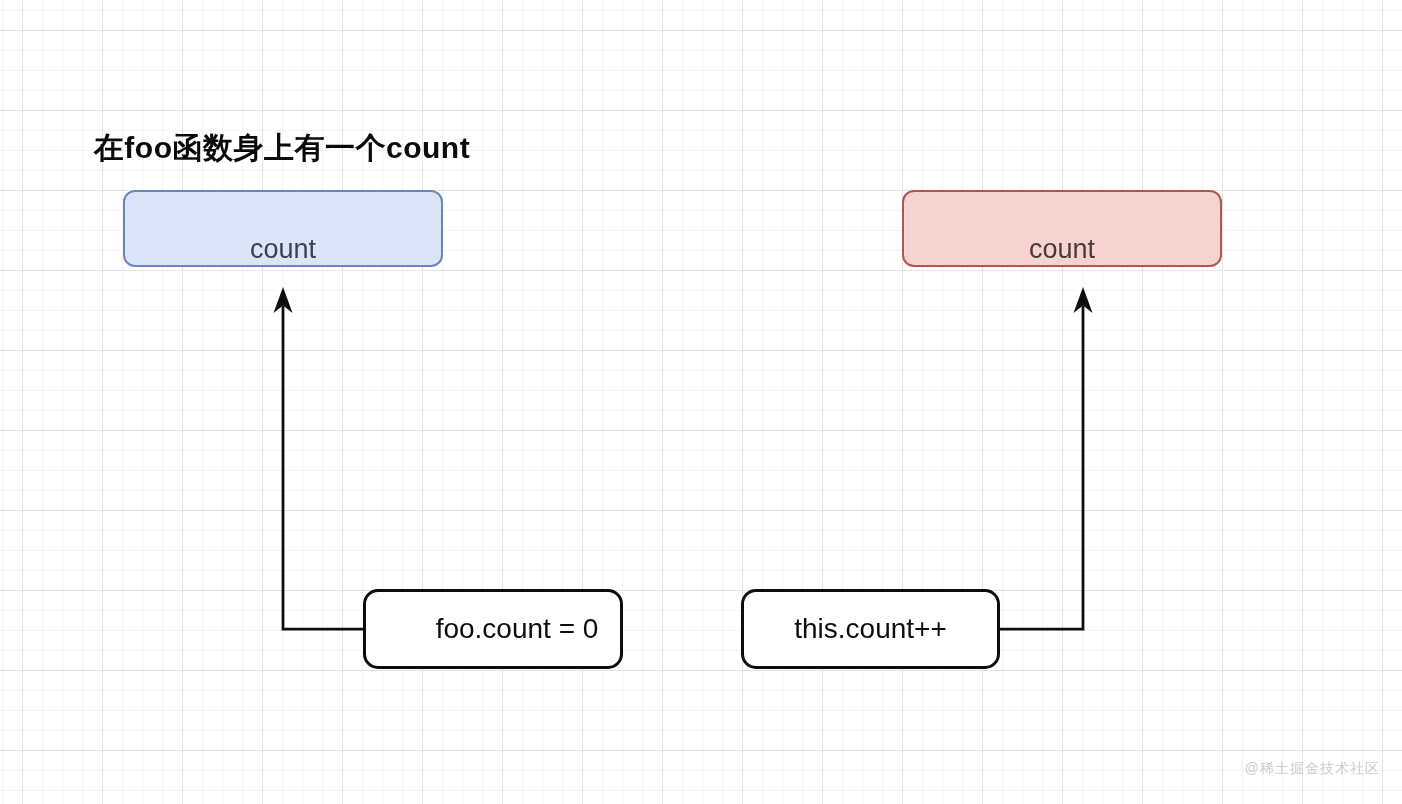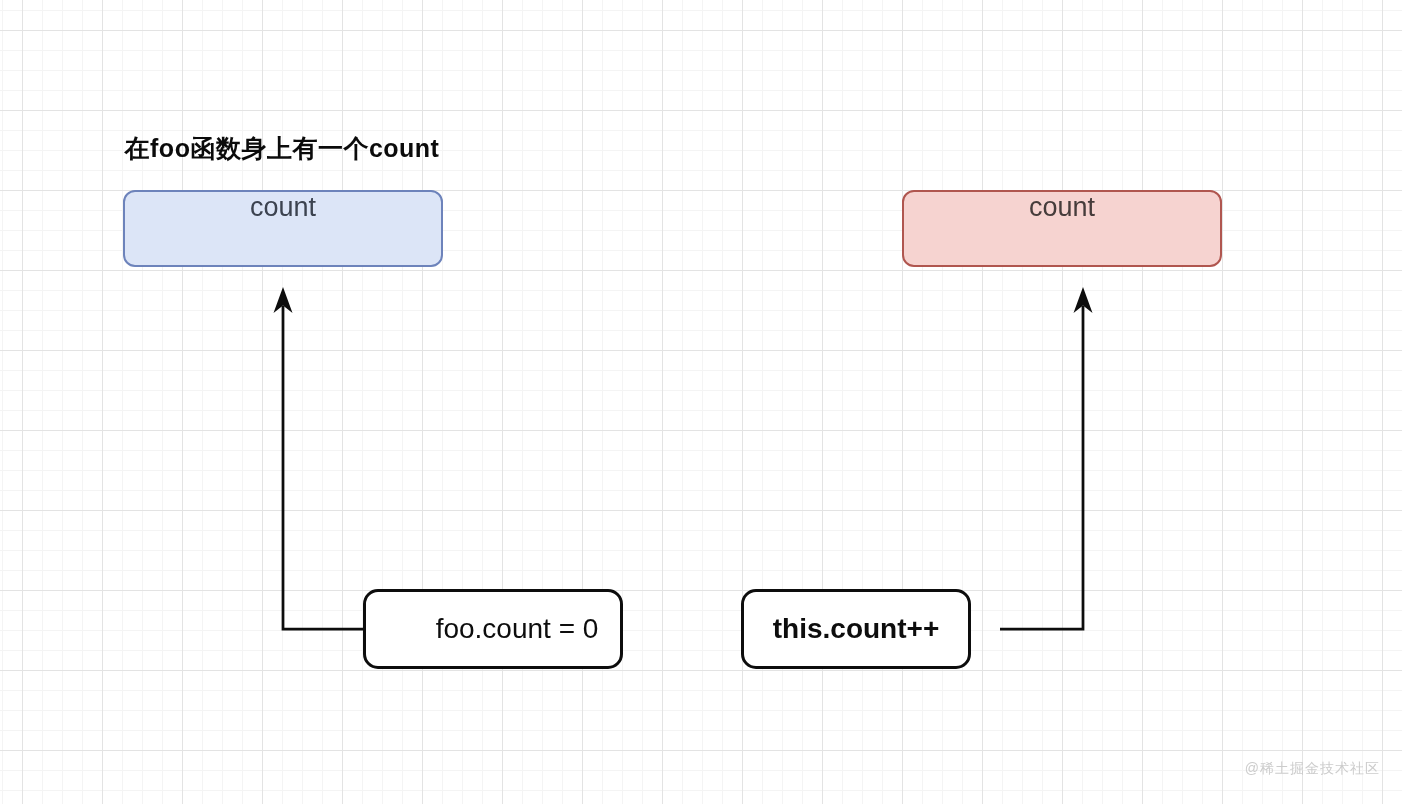--- a/index.html
+++ b/index.html
@@ -20,59 +20,59 @@
       linear-gradient(to bottom, #f4f4f4 1px, transparent 1px);
     background-size: 80px 80px, 80px 80px, 20px 20px, 20px 20px;
     background-position: 22px 30px, 22px 30px, 2px 10px, 2px 10px;
   }
   .heading {
     position: absolute;
     top: 128px;
     height: 40px;
     line-height: 40px;
     text-align: center;
-    font-size: 25px;
+    font-size: 30px;
     font-weight: 600;
     color: #0b0b0b;
     letter-spacing: 0.5px;
     white-space: nowrap;
   }
   .heading.left  { left: 82px;  width: 400px; }
   .heading.right { left: 762px; width: 610px; }
   .node {
     position: absolute;
     top: 190px;
     width: 320px;
     height: 77px;
     border-radius: 12px;
     border: 2px solid;
     box-sizing: border-box;
     display: flex;
-    align-items: flex-start;
+    align-items: flex-end;
     justify-content: center;
     font-size: 27px;
   }
   .node.blue { left: 123px; color: #3c4350; }
   .node.red  { left: 902px; color: #463c3b; }
   .code-box {
     position: absolute;
     top: 589px;
     height: 80px;
     border: 3px solid #0d0d0d;
     border-radius: 15px;
     background: #ffffff;
     box-sizing: border-box;
     display: flex;
     align-items: center;
     justify-content: center;
     font-size: 28px;
     color: #0d0d0d;
   }
   .code-box.left  { left: 363px; width: 260px; padding-left: 48px; }
-  .code-box.right { left: 741px; width: 230px; font-weight: bold; }
+  .code-box.right { left: 741px; width: 259px; }
   svg.connectors {
     position: absolute;
     left: 0;
     top: 0;
     width: 1402px;
     height: 804px;
     pointer-events: none;
   }
   .connector-line {
     fill: none;

